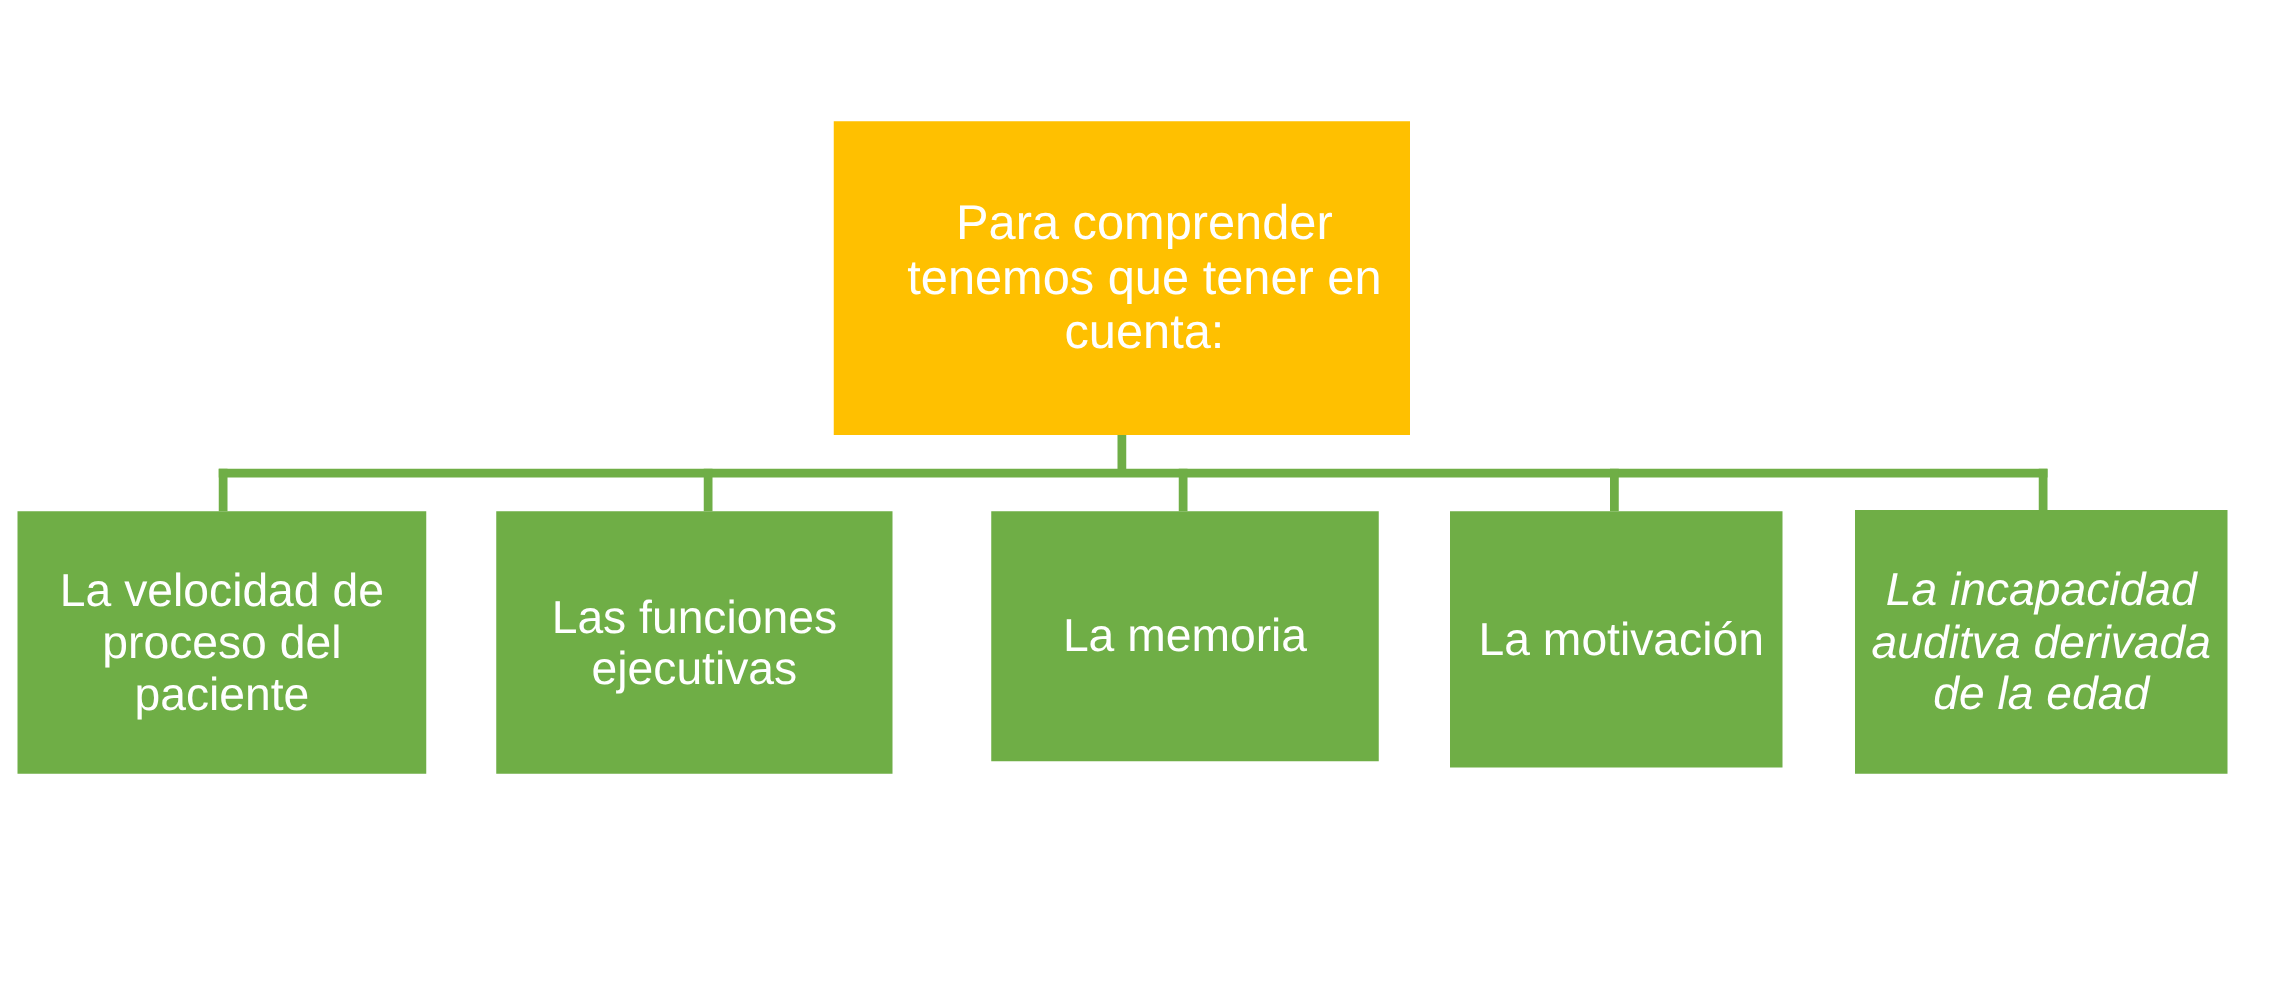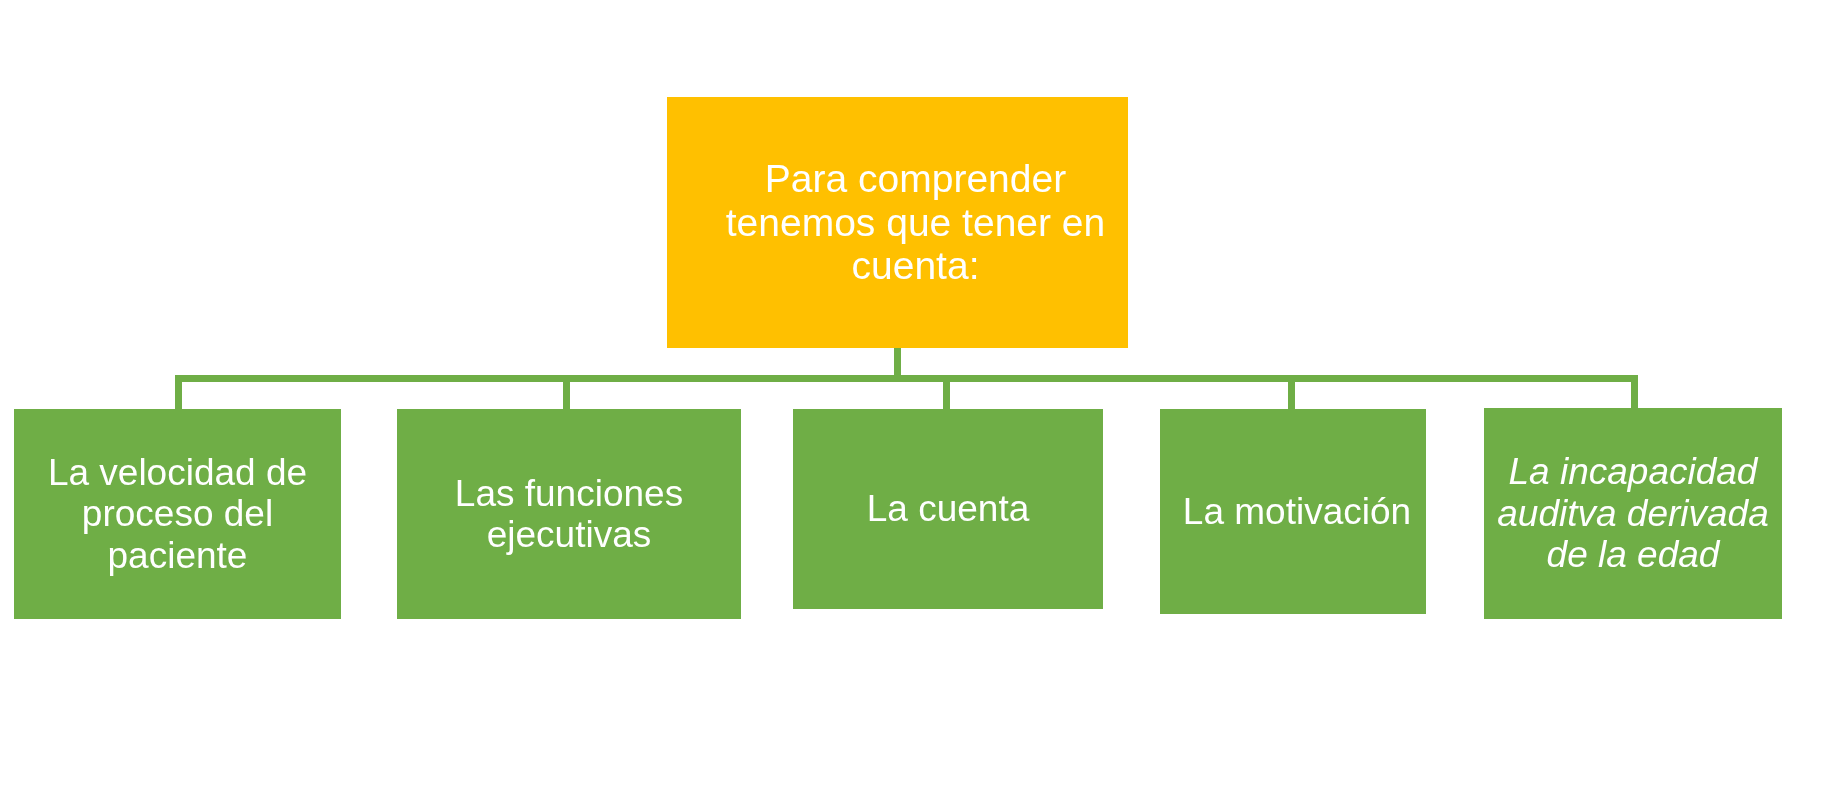--- a/index.html
+++ b/index.html
@@ -78,26 +78,26 @@
   <div class="conn conn-v" style="left:943px; top:375px; height:34px;"></div>
 
   <div class="conn conn-v" style="left:1288px; top:375px; height:34px;"></div>
 
   <div class="conn conn-v" style="left:1631px; top:375px; height:34px;"></div>
 
   <div class="node node-child" style="left:14px; top:409px; width:327px; height:210px;">
     <span>La velocidad de proceso del paciente</span>
   </div>
 
-  <div class="node node-child" style="left:397px; top:409px; width:344px; height:210px;">
+  <div class="node node-child" style="left:397px; top:409px; width:317px; height:210px;">
     <span>Las funciones ejecutivas</span>
   </div>
 
   <div class="node node-child" style="left:793px; top:409px; width:310px; height:200px;">
-    <span>La cuenta</span>
+    <span>La memoria</span>
   </div>
 
   <div class="node node-child" style="left:1160px; top:409px; width:266px; height:205px;padding-left:12px;">
     <span>La motivación</span>
   </div>
 
   <div class="node node-child" style="left:1484px; top:408px; width:298px; height:211px;font-style:italic;">
     <span>La incapacidad auditva derivada de la edad</span>
   </div>
 

